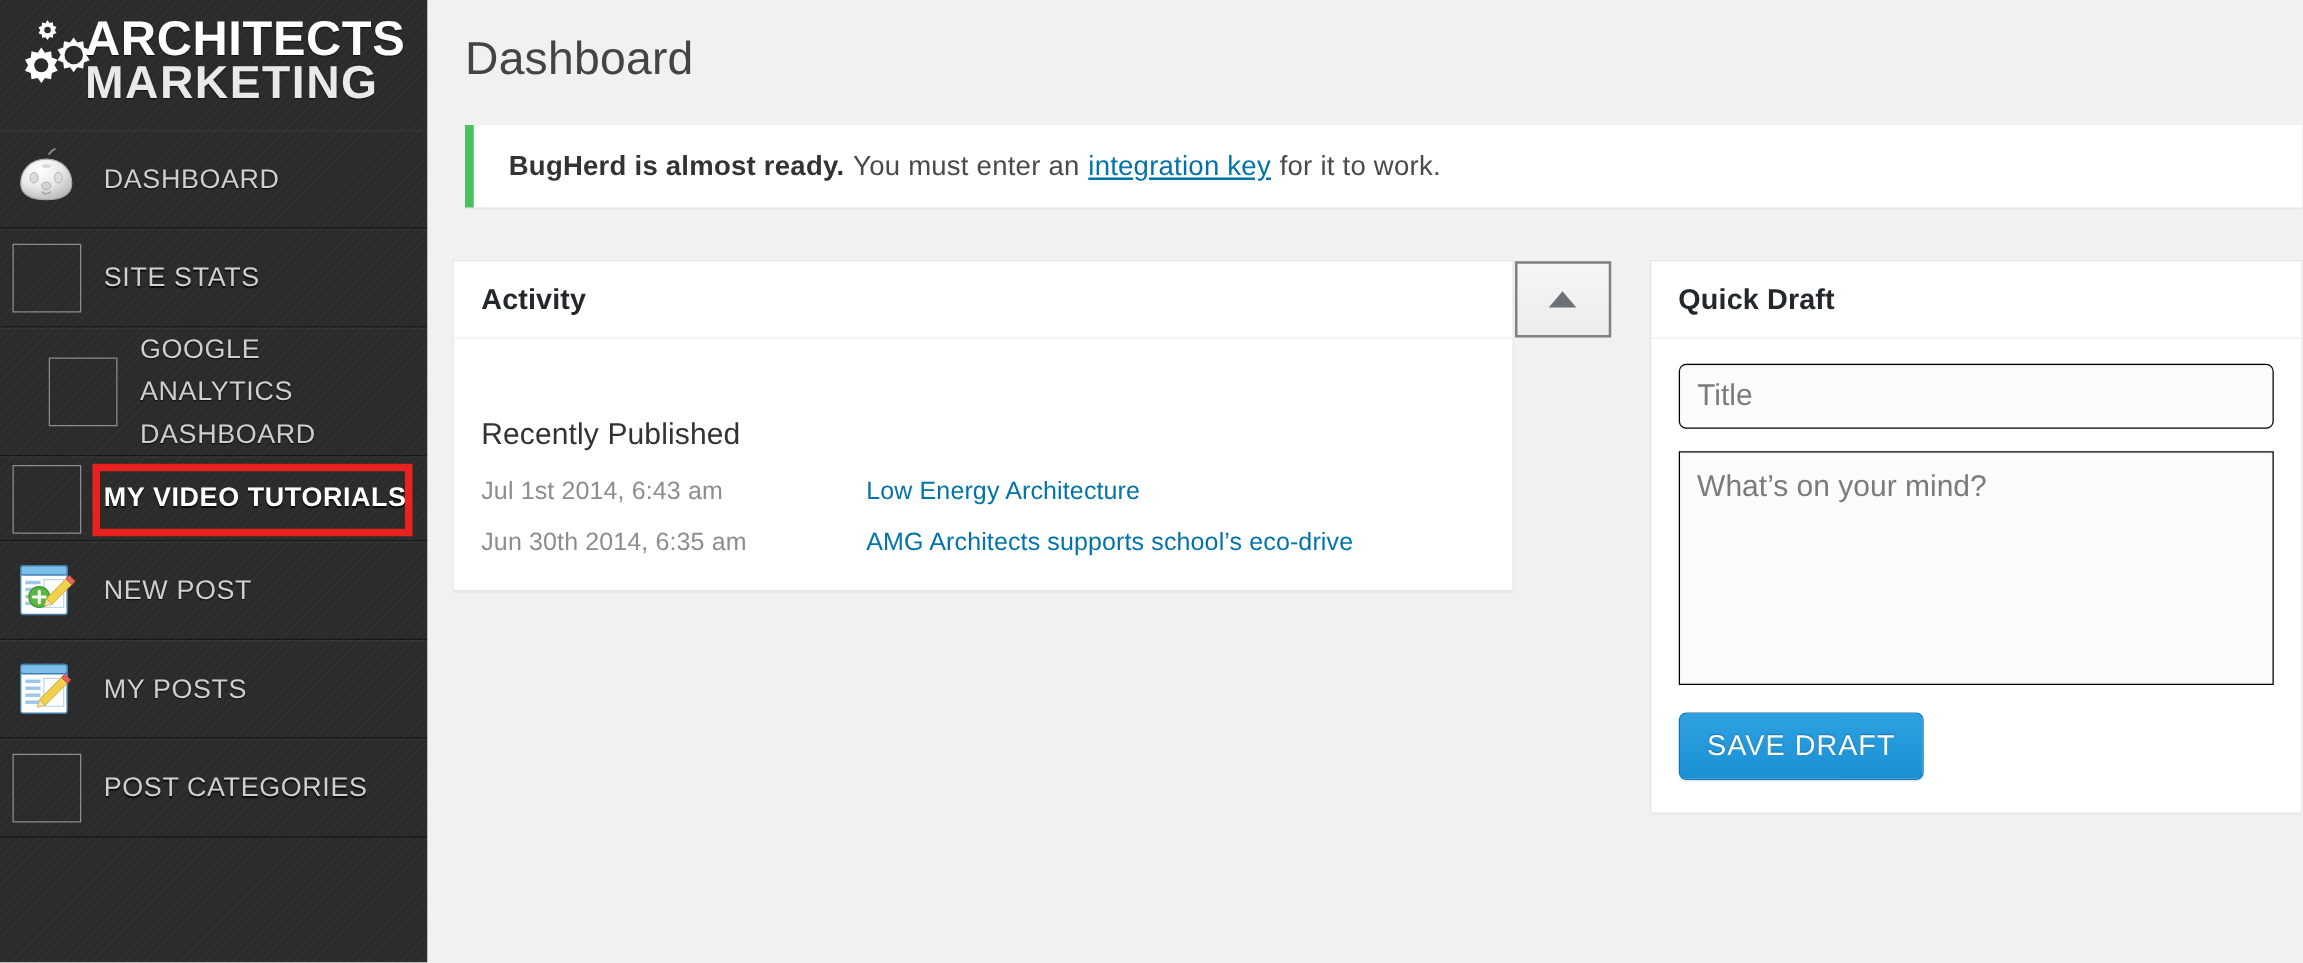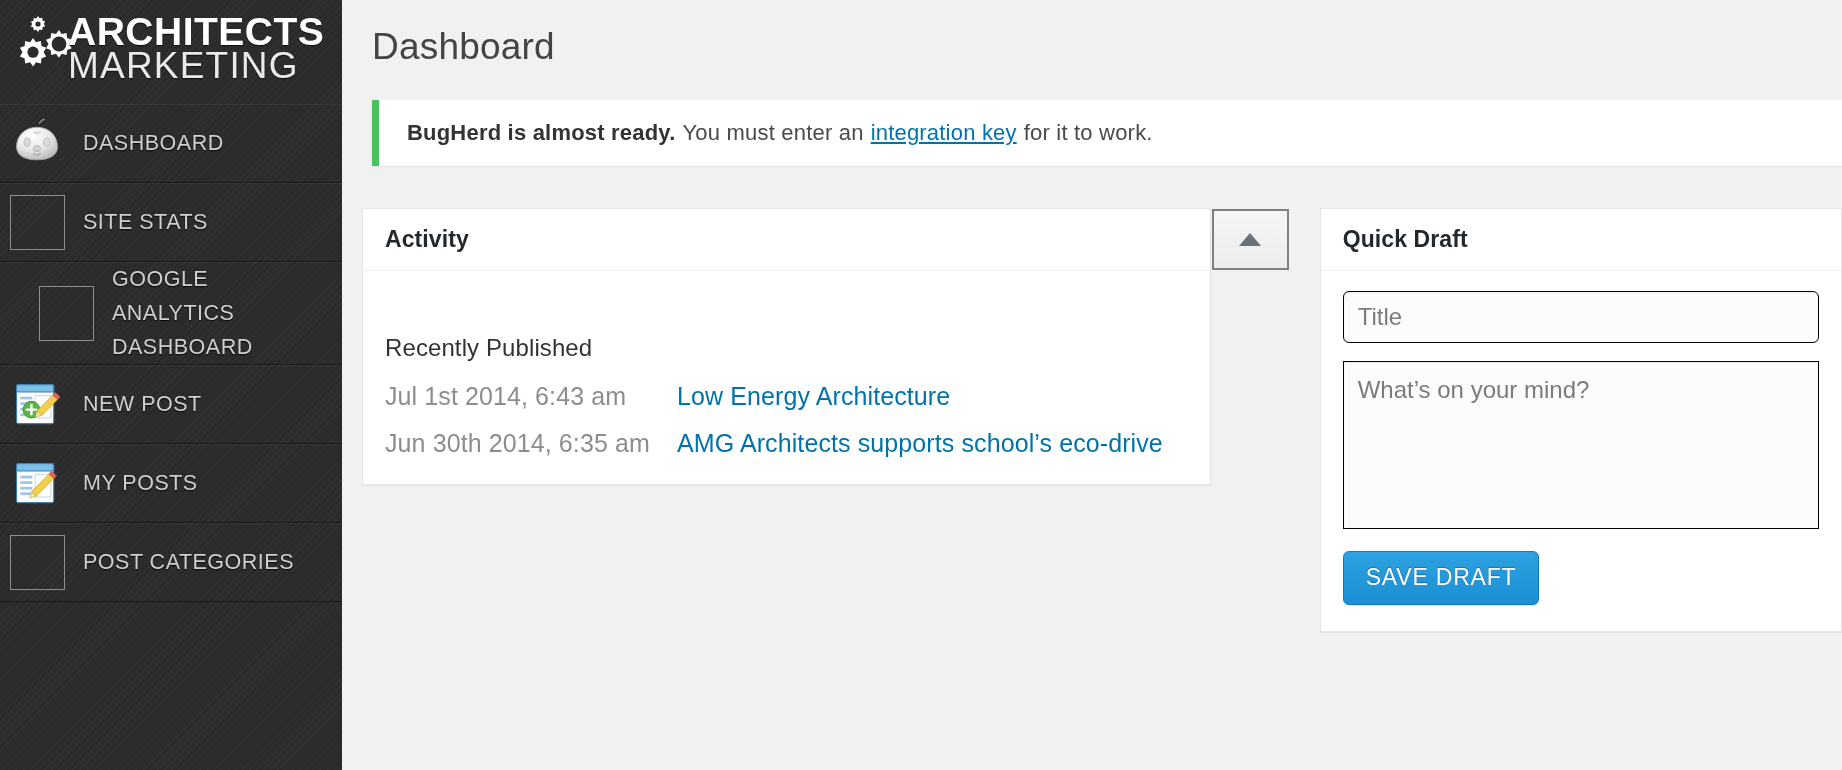--- a/index.html
+++ b/index.html
@@ -40,21 +40,21 @@
     font-size: 39px;
     font-weight: bold;
     color: #ffffff;
     letter-spacing: 0.5px;
     display: block;
     text-shadow: 0 1px 1px rgba(0,0,0,0.65);
     font-family: "Liberation Sans", sans-serif;
   }
   .logo-line2 {
     font-size: 37px;
-    font-weight: normal;
+    font-weight: bold;
     color: #e9e9e9;
     letter-spacing: 1.2px;
     display: block;
     margin-top: -4px;
     text-shadow: 0 1px 1px rgba(0,0,0,0.65);
     font-family: "Liberation Sans", sans-serif;
   }
 
   .nav-item {
     position: relative;
@@ -175,21 +175,22 @@
     font-size: 24px;
     color: #333;
     margin-bottom: 20px;
     letter-spacing: 0.1px;
     margin-top: 41px;
   }
   .activity-row {
     display: flex;
     align-items: center;
     margin-bottom: 18px;
-    font-size: 25px;
+    font-size: 20px;
+    gap: 16px;
   }
   .activity-row:last-child { margin-bottom: 0; }
   .activity-date {
     color: #8d8d8d;
     width: 292px;
     flex: 0 0 292px;
     letter-spacing: 0.1px;
   }
   .activity-link {
     color: #0073aa;
@@ -232,21 +233,21 @@
     font-size: 24px;
     color: #8b5cf6;
     padding: 0 14px;
     font-family: "Liberation Sans", sans-serif;
     outline: none;
     box-shadow: inset 0 1px 2px rgba(0,0,0,0.07);
   }
   #qd-content-input {
     display: block;
     width: 100%;
-    height: 168px;
+    height: 187px;
     margin-top: 18px;
     border: 1px solid #000;
     background: #fcfcfc;
     font-size: 24px;
     color: #777;
     padding: 12px 14px;
     font-family: "Liberation Sans", sans-serif;
     resize: none;
     outline: none;
     box-shadow: inset 0 1px 2px rgba(0,0,0,0.07);
@@ -334,20 +335,27 @@
       <span class="nav-label">SITE STATS</span>
     </div>
 
     <div class="nav-item" style="min-height:80px;padding-left:38px;">
       <div class="nav-icon">
         <div class="icon-placeholder"></div>
       </div>
       <span class="nav-label" style="max-width:240px; display:inline-block;">GOOGLE ANALYTICS DASHBOARD</span>
     </div>
 
+    <div class="nav-item highlighted" style="min-height:68px;">
+      <div class="nav-icon">
+        <div class="icon-placeholder"></div>
+      </div>
+      <span class="nav-label">MY VIDEO TUTORIALS</span>
+      <div class="red-box"></div>
+    </div>
 
     <div class="nav-item">
       <div class="nav-icon">
         <svg viewBox="0 0 56 56" width="52" height="52" aria-hidden="true">
           <rect x="6" y="6" width="40" height="42" rx="2" fill="#ffffff" stroke="#3f7fae" stroke-width="1.2"></rect>
           <rect x="6" y="6" width="40" height="8" rx="2" fill="#7cc0ea" stroke="#3f7fae" stroke-width="1.2"></rect>
           <g fill="#9fc6e8">
             <rect x="10" y="19" width="13" height="3"></rect>
             <rect x="10" y="25" width="13" height="3"></rect>
             <rect x="10" y="31" width="13" height="3"></rect>

